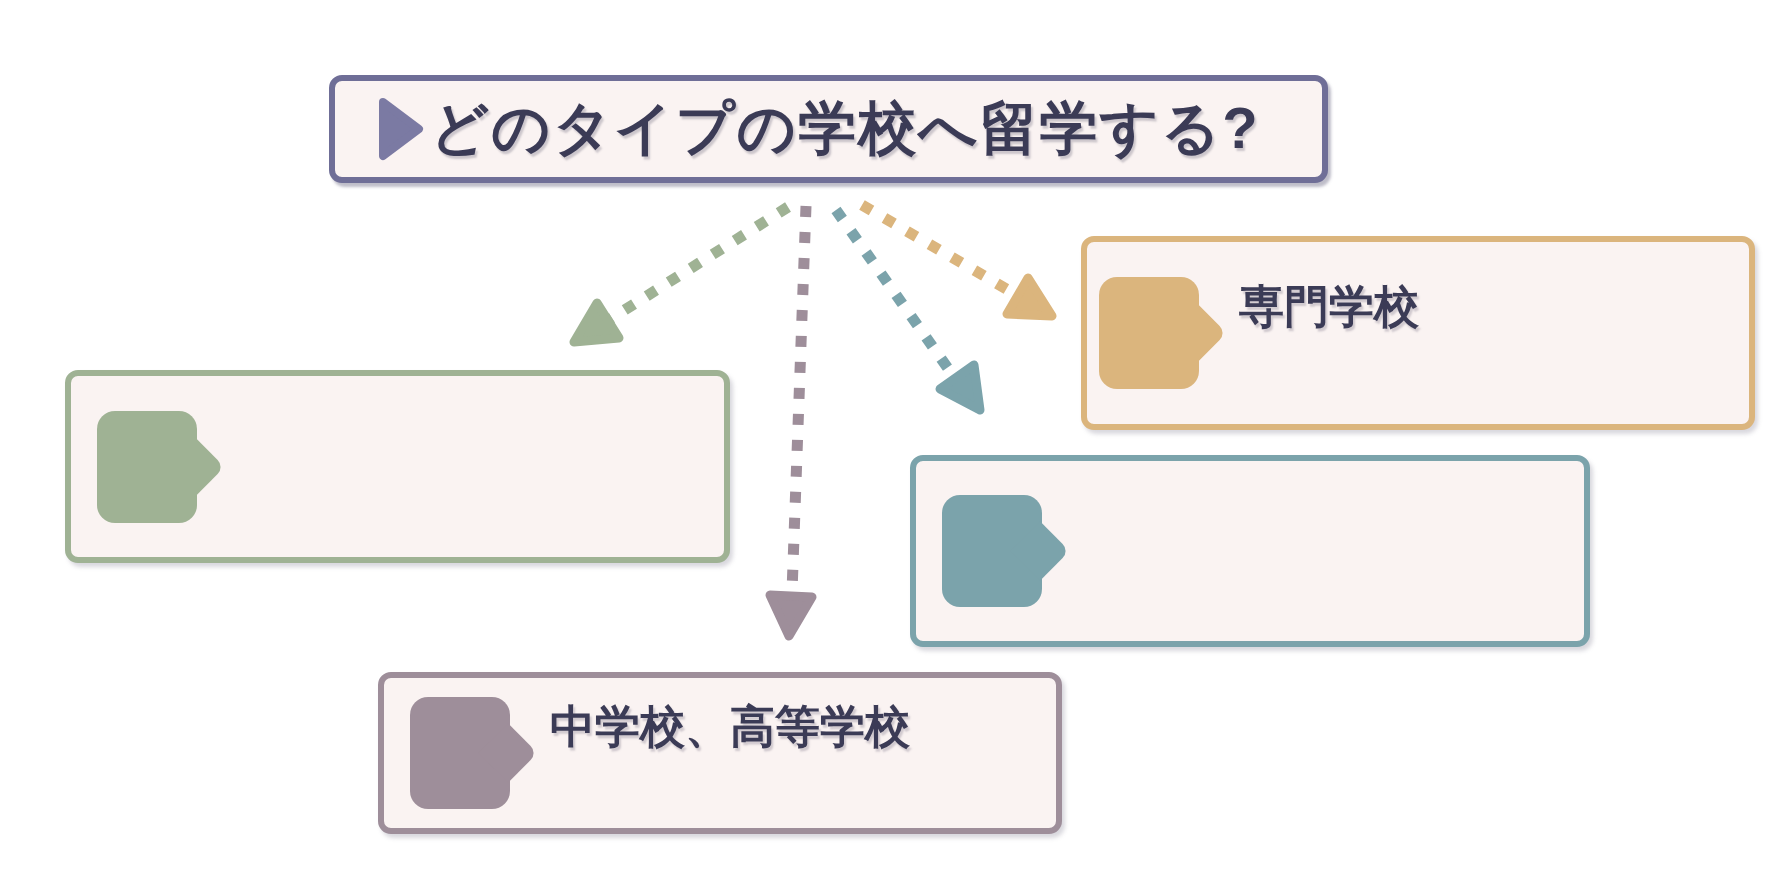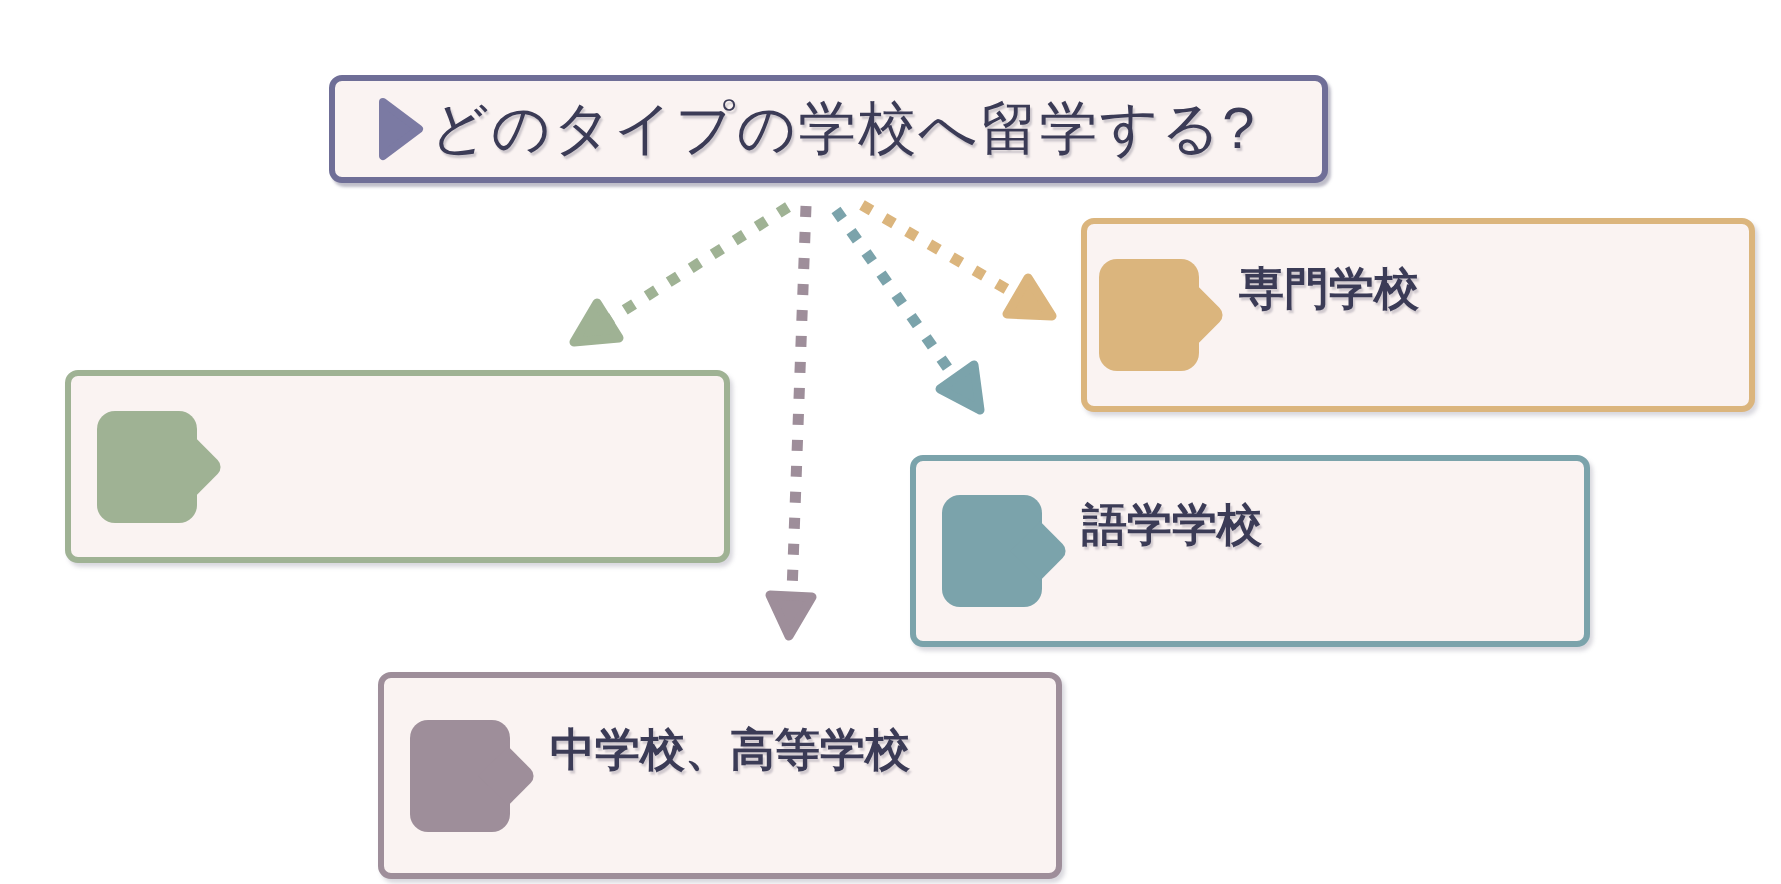--- a/index.html
+++ b/index.html
@@ -51,44 +51,44 @@
   }
   .play-icon {
     width: 46px;
     height: 66px;
     margin-left: 43px;
     flex: 0 0 auto;
   }
   .play-icon svg { display: block; }
   .title-text {
     font-size: 58px;
-    font-weight: 400;
+    font-weight: 700;
     color: #3B3B56;
     letter-spacing: 2px;
     margin-left: 6px;
     white-space: nowrap;
     text-shadow: 2px 3px 2px rgba(100,95,115,0.30);
   }
   
   .card {
     position: absolute;
     box-sizing: border-box;
     background: #FAF3F2;
     border: 6px solid var(--c);
     border-radius: 13px;
     box-shadow: 3px 4px 4px rgba(120,115,135,0.28);
     display: flex;
     align-items: center;
     padding-left: 26px;
     z-index: 2;
   }
   .card-junior  { left: 65px;   top: 370px; width: 665px; height: 193px; }
-  .card-senmon  { left: 1081px; top: 218px; width: 674px; height: 194px; padding-left: 12px; }
+  .card-senmon  { left: 1081px; top: 236px; width: 674px; height: 194px; padding-left: 12px; }
   .card-gogaku  { left: 910px;  top: 455px; width: 680px; height: 192px; }
-  .card-chugaku { left: 378px;  top: 672px; width: 684px; height: 207px; }
+  .card-chugaku { left: 378px;  top: 672px; width: 684px; height: 162px; }
 
   .bubble {
     position: relative;
     flex: 0 0 auto;
     width: 100px;
     height: 112px;
     border-radius: 18px;
     background: var(--c);
   }
   .bubble-tail {
@@ -161,23 +161,20 @@
     </span>
     <div class="card-label">
       <span>専門学校</span>
     </div>
   </div>
 
   <div class="card card-gogaku" style="--c: #7BA3AB;">
     <span class="bubble">
       <span class="bubble-tail"></span>
     </span>
-    <div class="card-label">
-      <span>語学学校</span>
-    </div>
   </div>
 
   <div class="card card-chugaku" style="--c: #9E8E9A;">
     <span class="bubble">
       <span class="bubble-tail"></span>
     </span>
     <div class="card-label">
       <span>中学校、高等学校</span>
     </div>
   </div>

